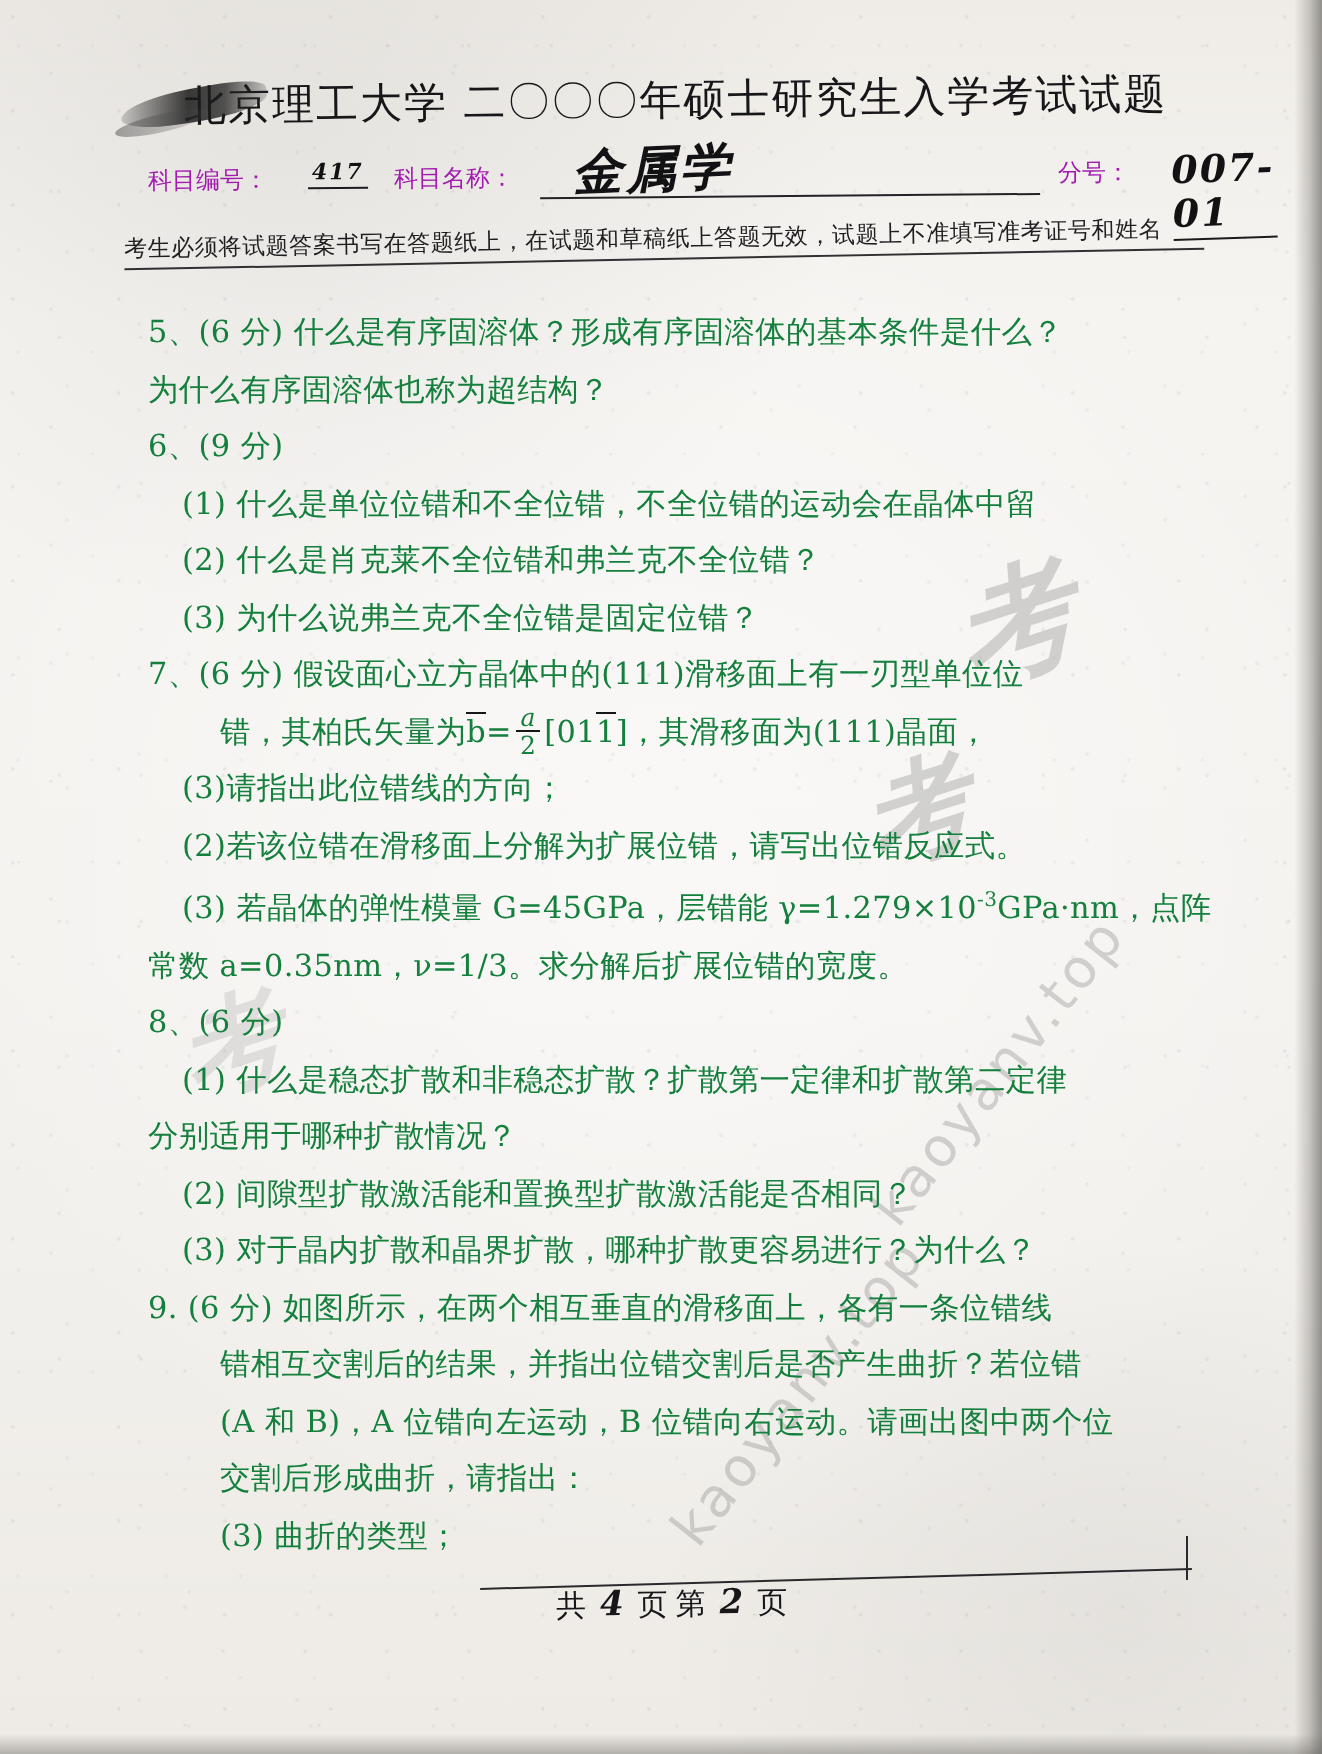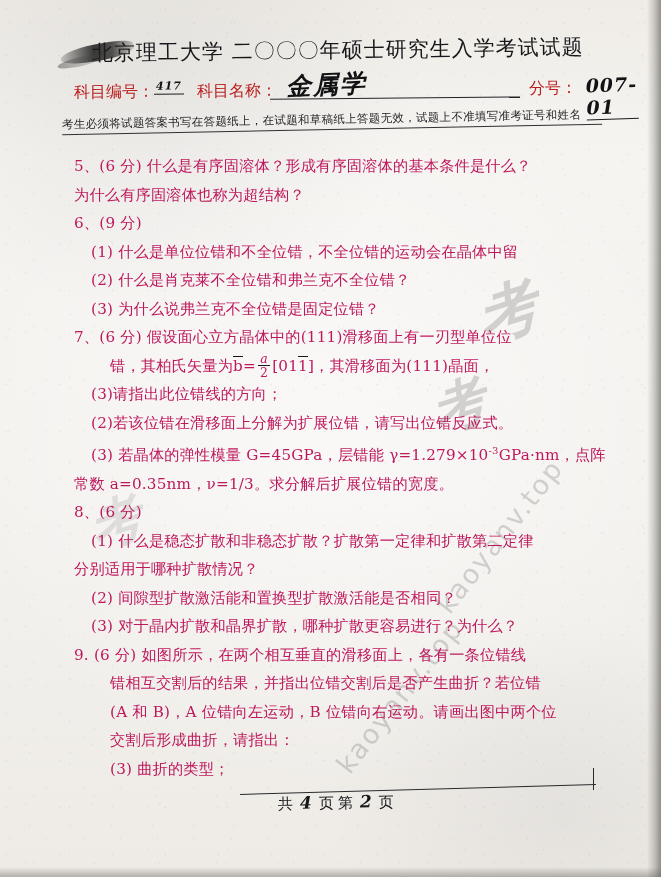--- a/index.html
+++ b/index.html
@@ -122,22 +122,22 @@
     transform: rotate(-13deg);
   }
 
   #subject-line {
     position: absolute;
     left: 74px; top: 76px;
     width: 540px; height: 30px;
     transform: rotate(-0.5deg);
   }
   .printed-label {
-    font-size: 16px;
-    color: #b91c1c;
+    font-size: 12px;
+    color: #a21caf;
     font-family: Liberation Serif, serif;
     white-space: nowrap;
   }
   .handwritten {
     font-family: "DejaVu Serif", "Liberation Serif", serif;
     font-style: italic;
     font-weight: bold;
     color: #121214;
   }
   #subject-code {
@@ -186,21 +186,21 @@
 
   
   #question-body {
     position: absolute;
     left: 74px; top: 152px;
     width: 530px;
   }
   .q-line {
     font-size: 15.2px;
     line-height: 28.5px;
-    color: #be185d;
+    color: #15803d;
     font-family: "DejaVu Serif", "Liberation Serif", serif;
     letter-spacing: 0.2px;
     white-space: nowrap;
   }
   .indent-1 { padding-left: 17px; }
   .indent-2 { padding-left: 36px; }
 
   
   .math { font-family: "DejaVu Serif", "Liberation Serif", serif; }
   .frac {

